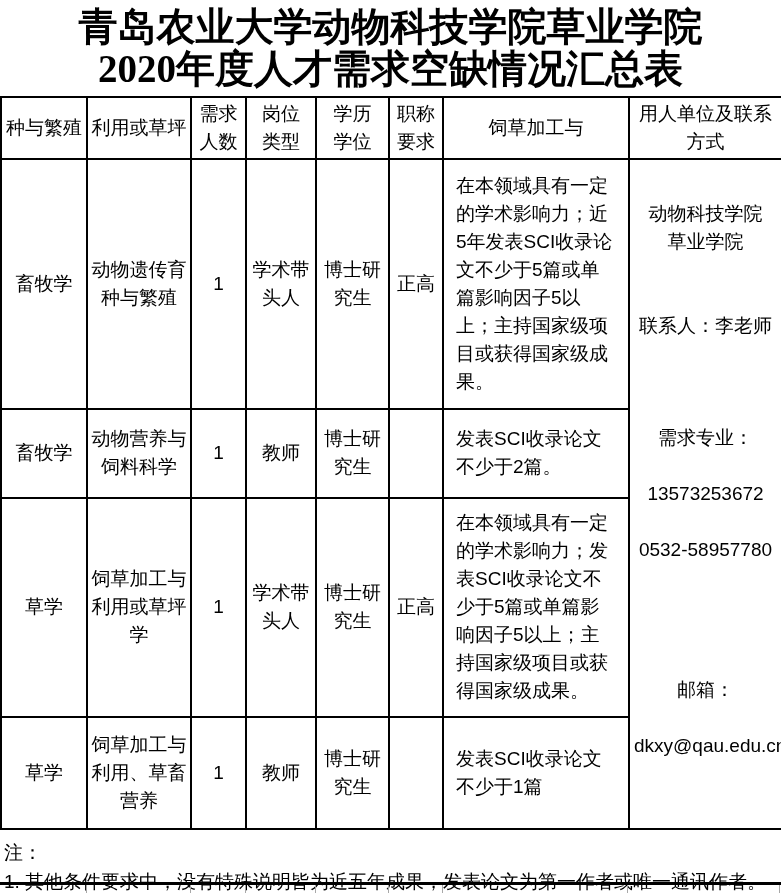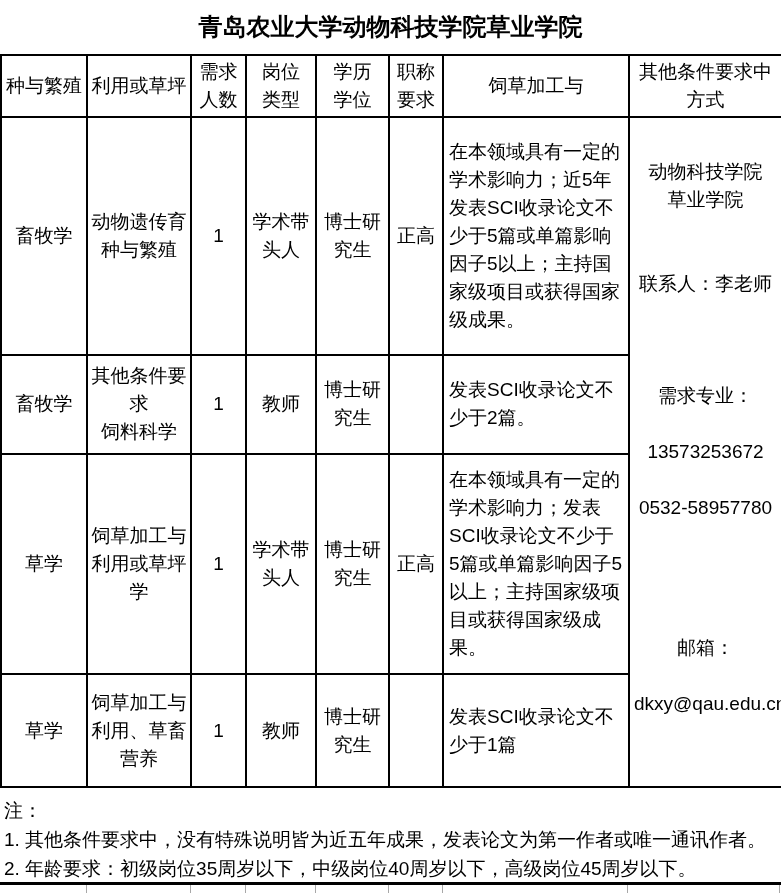--- a/index.html
+++ b/index.html
@@ -11,42 +11,42 @@
     background: #ffffff;
     color: #000000;
     font-family: "Liberation Sans", sans-serif;
     overflow: hidden;
   }
   .doc-title {
     margin: 6px 0 6px 0;
     text-align: center;
     font-family: "Liberation Serif", serif;
     font-weight: bold;
-    font-size: 24px;
+    font-size: 39px;
     line-height: 42px;
   }
   table.req-table {
     border-collapse: collapse;
     table-layout: fixed;
     width: 781px;
   }
   .req-table th, .req-table td {
     border: 2px solid #000000;
     padding: 2px 2px;
     font-size: 19px;
     font-weight: normal;
     text-align: center;
     vertical-align: middle;
     white-space: pre-line;
     line-height: 28px;
     overflow: hidden;
   }
   .req-table td.other-req {
     text-align: left;
-    padding: 2px 5px;
+    padding: 2px 12px;
   }
   .req-table td.contact-cell {
     padding: 12px 4px;
   }
   .contact-cell .block { margin-top: 28px; }
   .contact-cell .block:first-child { margin-top: 0; }
   .notes {
     padding: 8px 4px 0 4px;
     font-size: 19px;
     line-height: 29px;
@@ -67,20 +67,21 @@
     background: #a8a8a8;
   }
 </style>
 </head>
 <body>
 
 <div class="page">
 
   <div class="doc-title">
     <div>青岛农业大学动物科技学院草业学院</div>
+    <div>2020年度人才需求空缺情况汇总表</div>
   </div>
 
   <table class="req-table">
     <colgroup>
       <col style="width:86px">
         <col style="width:104px">
         <col style="width:55px">
       <col style="width:70px">
         <col style="width:73px">
         <col style="width:54px">
@@ -93,21 +94,21 @@
       <th>利用或草坪</th>
       <th>需求
 人数</th>
       <th>岗位
 类型</th>
       <th>学历
 学位</th>
       <th>职称
 要求</th>
       <th>饲草加工与</th>
-      <th>其他条件要求中
+      <th>用人单位及联系
 方式</th>
     </tr>
     <tr style="height:218px">
       <td>畜牧学</td>
       <td>动物遗传育
 种与繁殖</td>
       <td>1</td>
       <td>学术带
 头人</td>
       <td>博士研
@@ -124,21 +125,21 @@
           <div>0532-58957780</div>
         </div>
         <div class="block">
           <div>邮箱：</div>
           <div>dkxy@qau.edu.cn</div>
         </div>
       </td>
     </tr>
     <tr style="height:82px">
       <td>畜牧学</td>
-      <td>其他条件要求
+      <td>动物营养与
 饲料科学</td>
       <td>1</td>
       <td>教师</td>
       <td>博士研
 究生</td>
       <td></td>
       <td class="other-req">发表SCI收录论文不少于2篇。</td>
     </tr>
     <tr style="height:193px">
       <td>草学</td>

